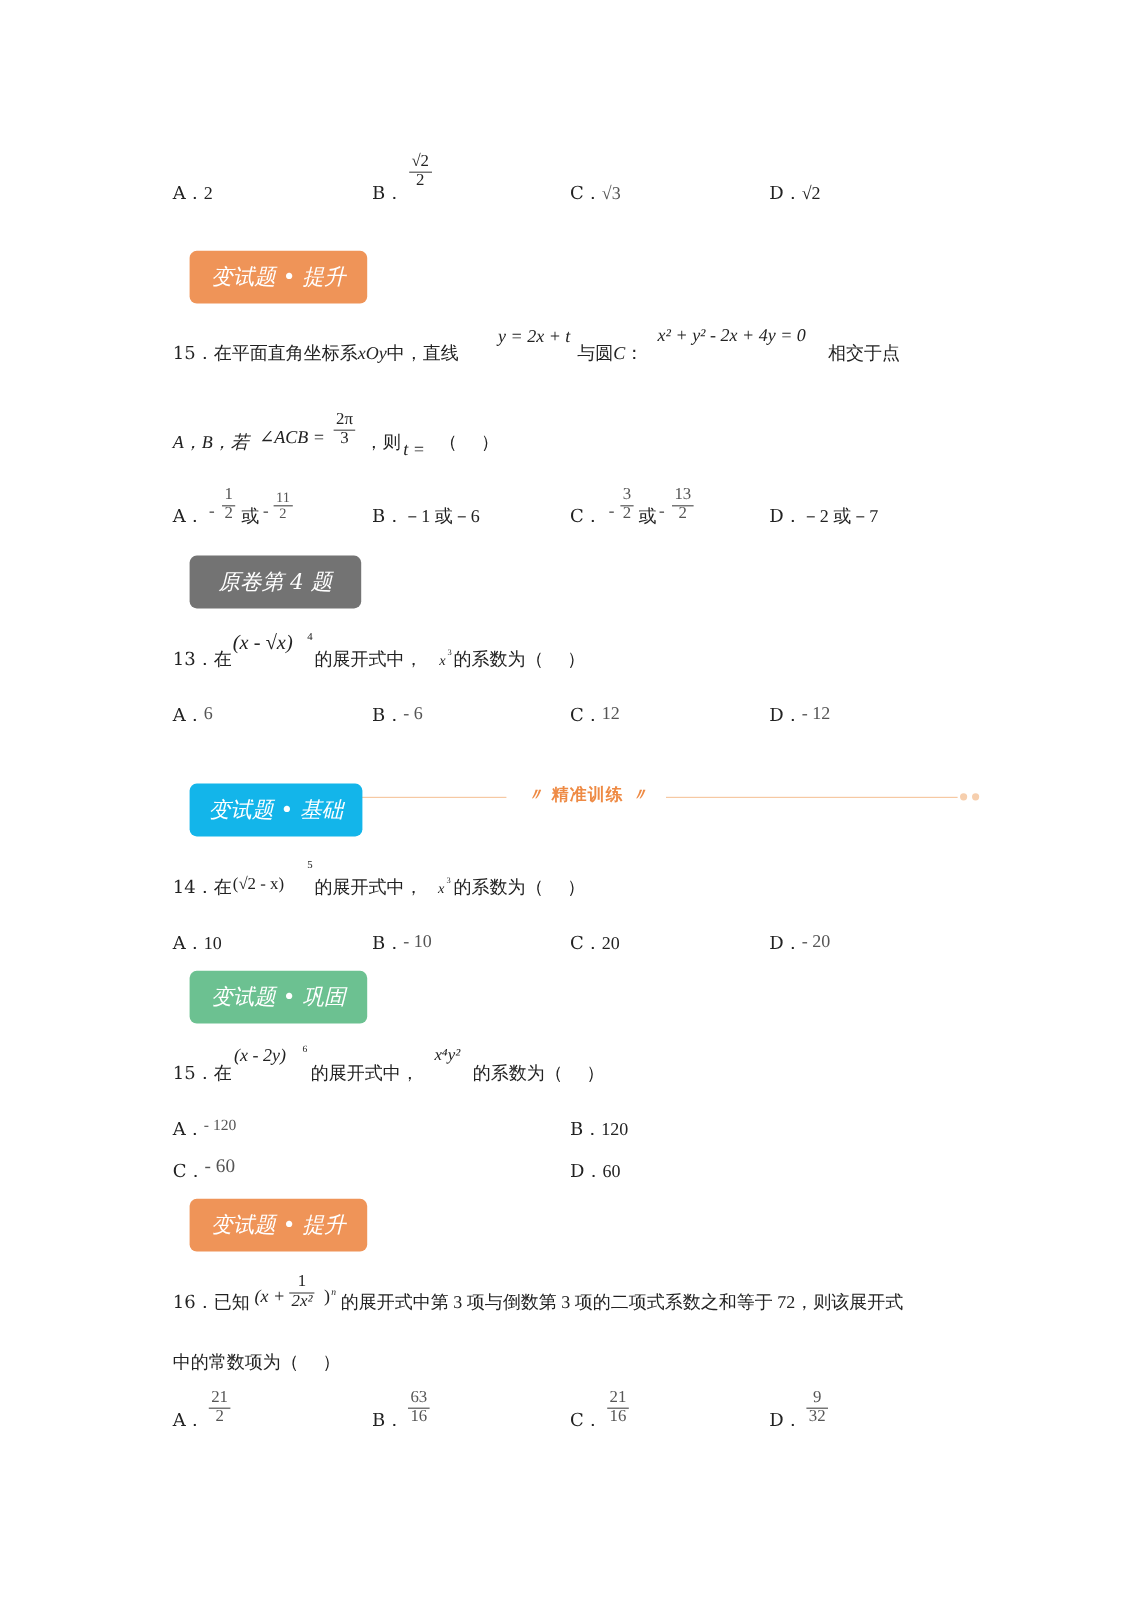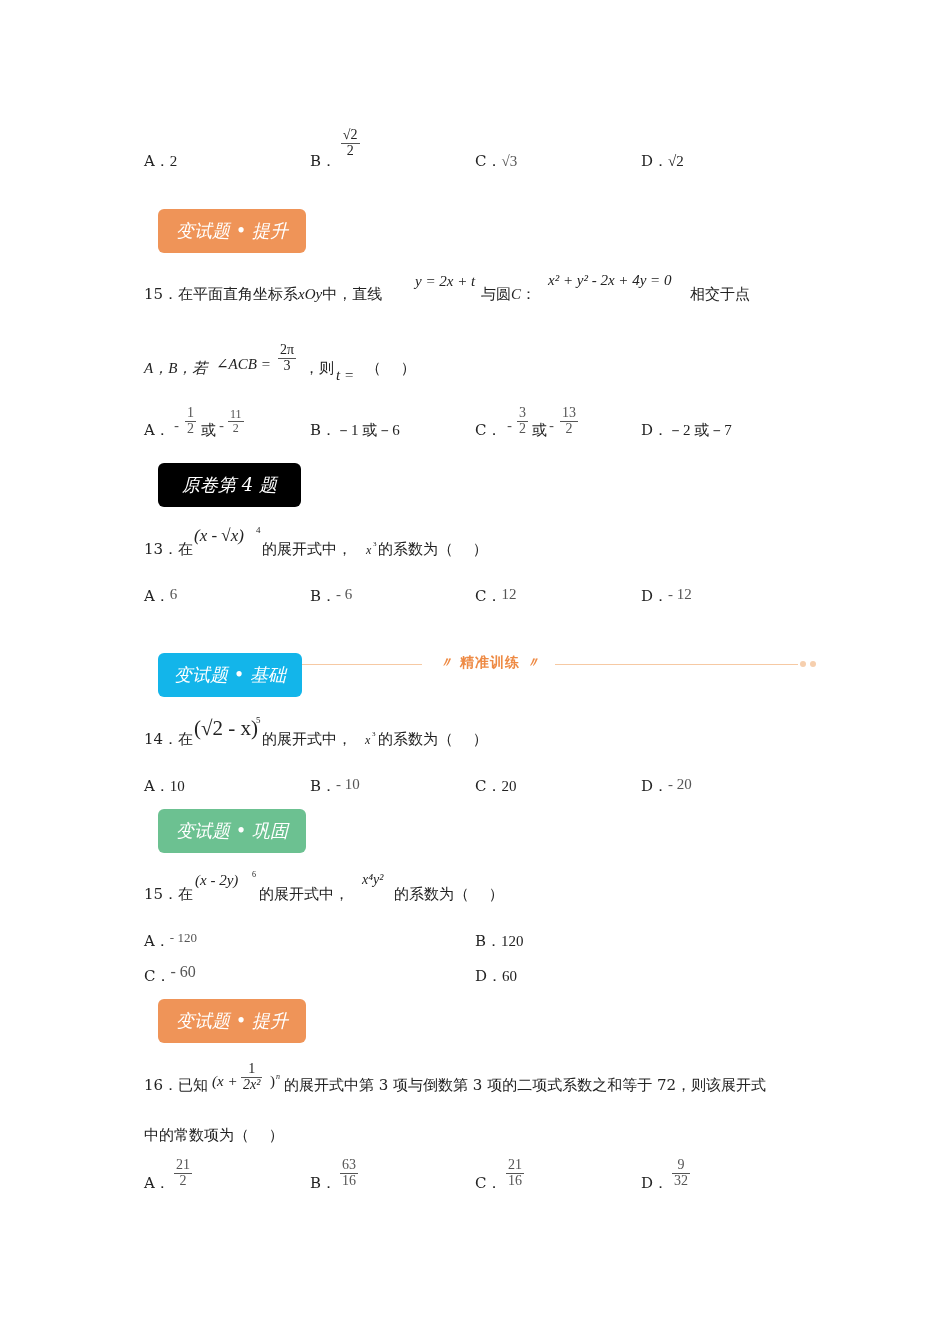--- a/index.html
+++ b/index.html
@@ -91,21 +91,21 @@
   <span style="position:absolute;left:388px;top:16px;">或</span>
   <span style="position:absolute;left:405px;top:12px;" class="gray">-</span>
   <span class="frac gray" style="position:absolute;left:416px;top:1px;">
       <span class="num">13</span>
       <span class="den">2</span>
     </span>
 
   <span style="position:absolute;left:497px;top:16px;"><span>D．</span><span class="m">－2 或－7</span></span>
 </div>
 
-<div class="badge" style="left:158px;top:463px;width:143px;background:#000000;">
+<div class="badge" style="left:158px;top:463px;width:143px;background:#737373;">
   <span>原卷第 4 题</span>
 </div>
 
 <div class="abs" style="left:144px;top:525px;height:34px;width:640px;">
   <span style="position:absolute;left:0;top:15px;"><span>13．</span><span>在</span></span>
   <span class="m it" style="position:absolute;left:50px;top:1px;font-size:17px;">(x - √x)</span>
   <span class="m" style="position:absolute;left:112px;top:0;font-size:9px;">4</span>
   <span style="position:absolute;left:118px;top:15px;">的展开式中，</span>
   <span class="m it" style="position:absolute;left:222px;top:18px;font-size:12px;">x</span>
   <span class="m" style="position:absolute;left:229px;top:15px;font-size:7px;">3</span>
@@ -131,21 +131,21 @@
   <span class="dot" style="left:638px;"></span>
   <span class="dot" style="left:648px;"></span>
 </div>
 
 <div class="badge" style="left:158px;top:653px;width:144px;background:#13b5ea;">
   <span>变试题 • 基础</span>
 </div>
 
 <div class="abs" style="left:144px;top:715px;height:34px;width:640px;">
   <span style="position:absolute;left:0;top:15px;"><span>14．</span><span>在</span></span>
-  <span class="m" style="position:absolute;left:50px;top:1px;font-size:21px;">(√2 - x)</span>
+  <span class="m" style="position:absolute;left:50px;top:15px;font-size:14px;">(√2 - x)</span>
   <span class="m" style="position:absolute;left:112px;top:0;font-size:9px;">5</span>
   <span style="position:absolute;left:118px;top:15px;">的展开式中，</span>
   <span class="m it" style="position:absolute;left:221px;top:18px;font-size:12px;">x</span>
   <span class="m" style="position:absolute;left:228px;top:15px;font-size:7px;">3</span>
   <span style="position:absolute;left:234px;top:15px;">的系数为（　 ）</span>
 </div>
 <div class="abs" style="left:144px;top:777px;width:640px;height:20px;">
   <span style="position:absolute;left:0;"><span>A．</span><span class="m">10</span></span>
   <span style="position:absolute;left:166px;"><span>B．</span><span class="m gray" style="position:relative;top:-2px;">- 10</span></span>
   <span style="position:absolute;left:331px;"><span>C．</span><span class="m">20</span></span>
@@ -177,21 +177,21 @@
 
 <div class="abs" style="left:144px;top:1060px;height:44px;width:680px;">
   <span style="position:absolute;left:0;top:16px;"><span>16．</span><span>已知</span></span>
   <span class="m it" style="position:absolute;left:68px;top:13px;font-size:15px;">(x +</span>
   <span class="frac" style="position:absolute;left:97px;top:2px;">
       <span class="num">1</span>
       <span class="den it">2x²</span>
     </span>
   <span class="m" style="position:absolute;left:126px;top:13px;font-size:15px;">)</span>
   <span class="m it" style="position:absolute;left:132px;top:12px;font-size:8px;">n</span>
-  <span style="position:absolute;left:140px;top:16px;">的展开式中第 3 项与倒数第 3 项的二项式系数之和等于 72，则该展开式</span>
+  <span style="position:absolute;left:140px;top:16px;font-family:Liberation Serif, serif;">的展开式中第 3 项与倒数第 3 项的二项式系数之和等于 72，则该展开式</span>
 </div>
 <div class="abs" style="left:144px;top:1126px;">中的常数项为（　 ）</div>
 
 <div class="abs" style="left:144px;top:1158px;width:640px;height:44px;">
   <span style="position:absolute;left:0;top:16px;">A．</span>
   <span class="frac gray" style="position:absolute;left:30px;top:0;">
       <span class="num">21</span>
       <span class="den">2</span>
     </span>
   <span style="position:absolute;left:166px;top:16px;">B．</span>

